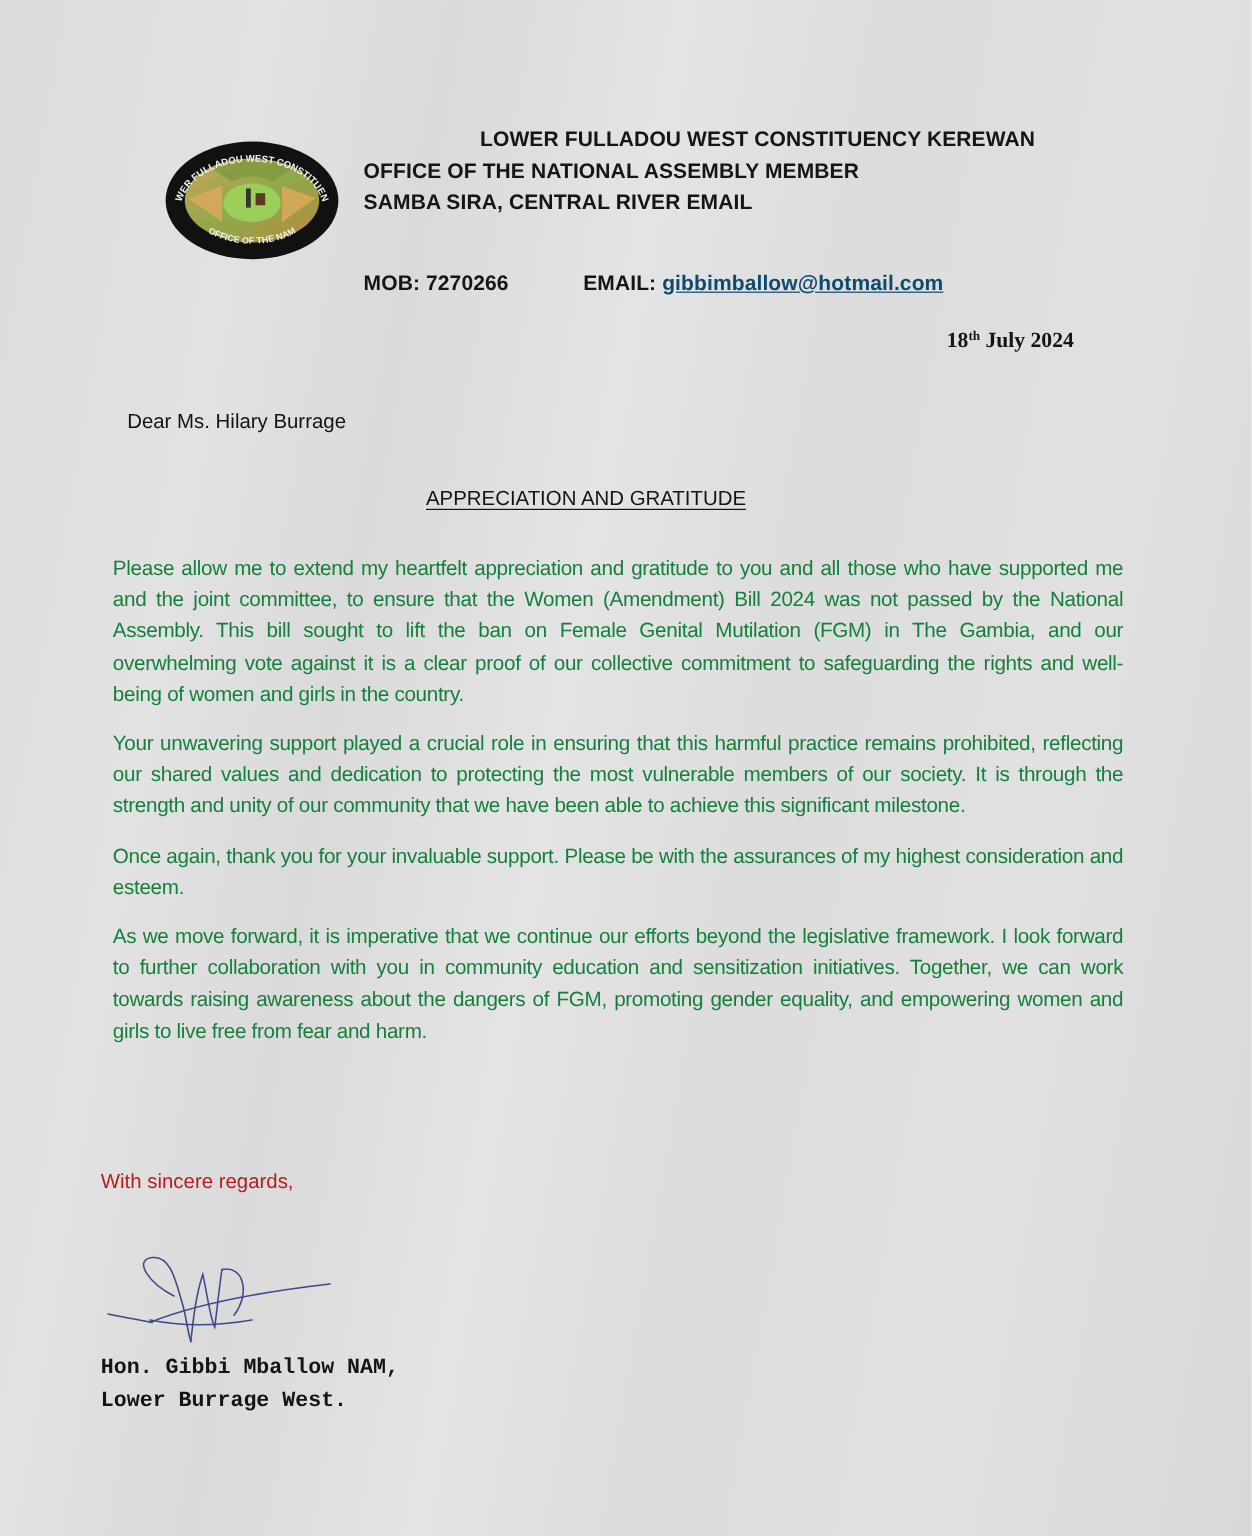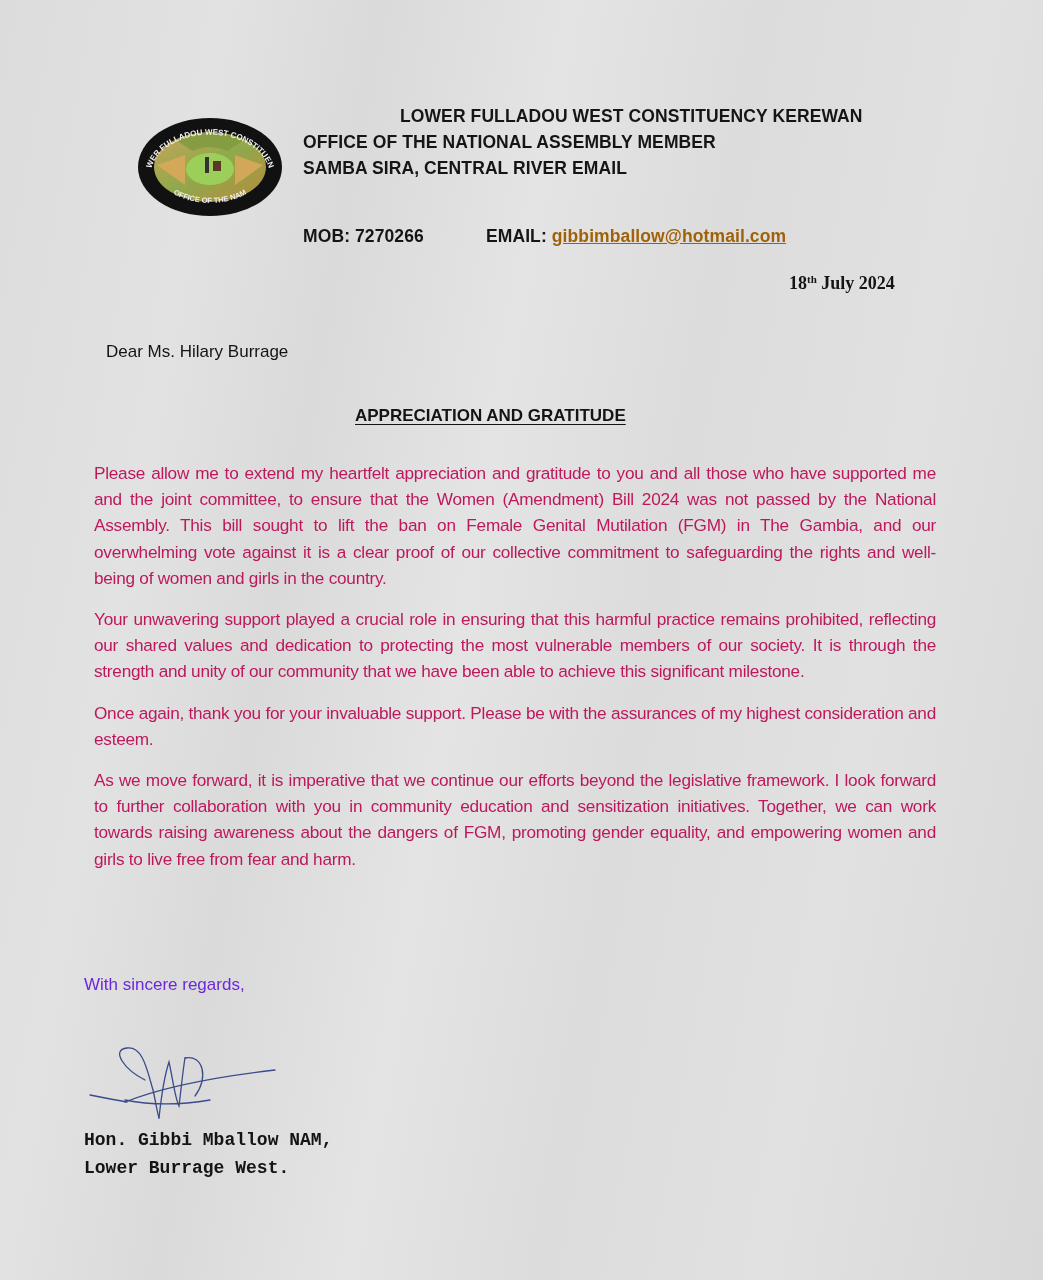--- a/index.html
+++ b/index.html
@@ -35,21 +35,21 @@
     font-weight: bold;
     font-size: 17.5px;
     line-height: 26px;
     letter-spacing: 0.1px;
     color: #151515;
   }
   .letterhead .line { white-space: nowrap; }
   .letterhead .line.indent { padding-left: 97px; }
   .letterhead .mob { display: inline-block; width: 178px; margin-top: 42px; }
   .letterhead .email-link {
-    color: #a16207;
+    color: #0c4a6e;
     text-decoration: underline;
   }
   .date {
     position: absolute;
     left: 789px;
     top: 273px;
     font-family: "Liberation Serif", serif;
     font-weight: bold;
     font-size: 18px;
     white-space: nowrap;
@@ -60,47 +60,47 @@
     left: 106px;
     top: 342px;
     font-weight: normal;
     font-size: 17px;
     white-space: nowrap;
   }
   .subject {
     position: absolute;
     left: 355px;
     top: 406px;
-    font-weight: bold;
+    font-weight: normal;
     font-size: 17px;
     text-decoration: underline;
     text-underline-offset: 3px;
     white-space: nowrap;
     text-align: center;
   }
   .body {
     position: absolute;
     left: 94px;
     top: 460px;
     width: 842px;
     font-family: "Liberation Sans Narrow", "Liberation Sans", sans-serif;
     font-size: 17.2px;
     line-height: 26.2px;
     letter-spacing: -0.25px;
-    color: #be185d;
+    color: #15803d;
     text-align: justify;
   }
   .body p { margin: 0 0 15px 0; }
   .closing {
     position: absolute;
     left: 84px;
     top: 975px;
     font-size: 17px;
     white-space: nowrap;
-    color: #6d28d9;
+    color: #b91c1c;
   }
   .signature {
     position: absolute;
     left: 85px;
     top: 1040px;
     width: 200px;
     height: 80px;
   }
   .signer {
     position: absolute;

